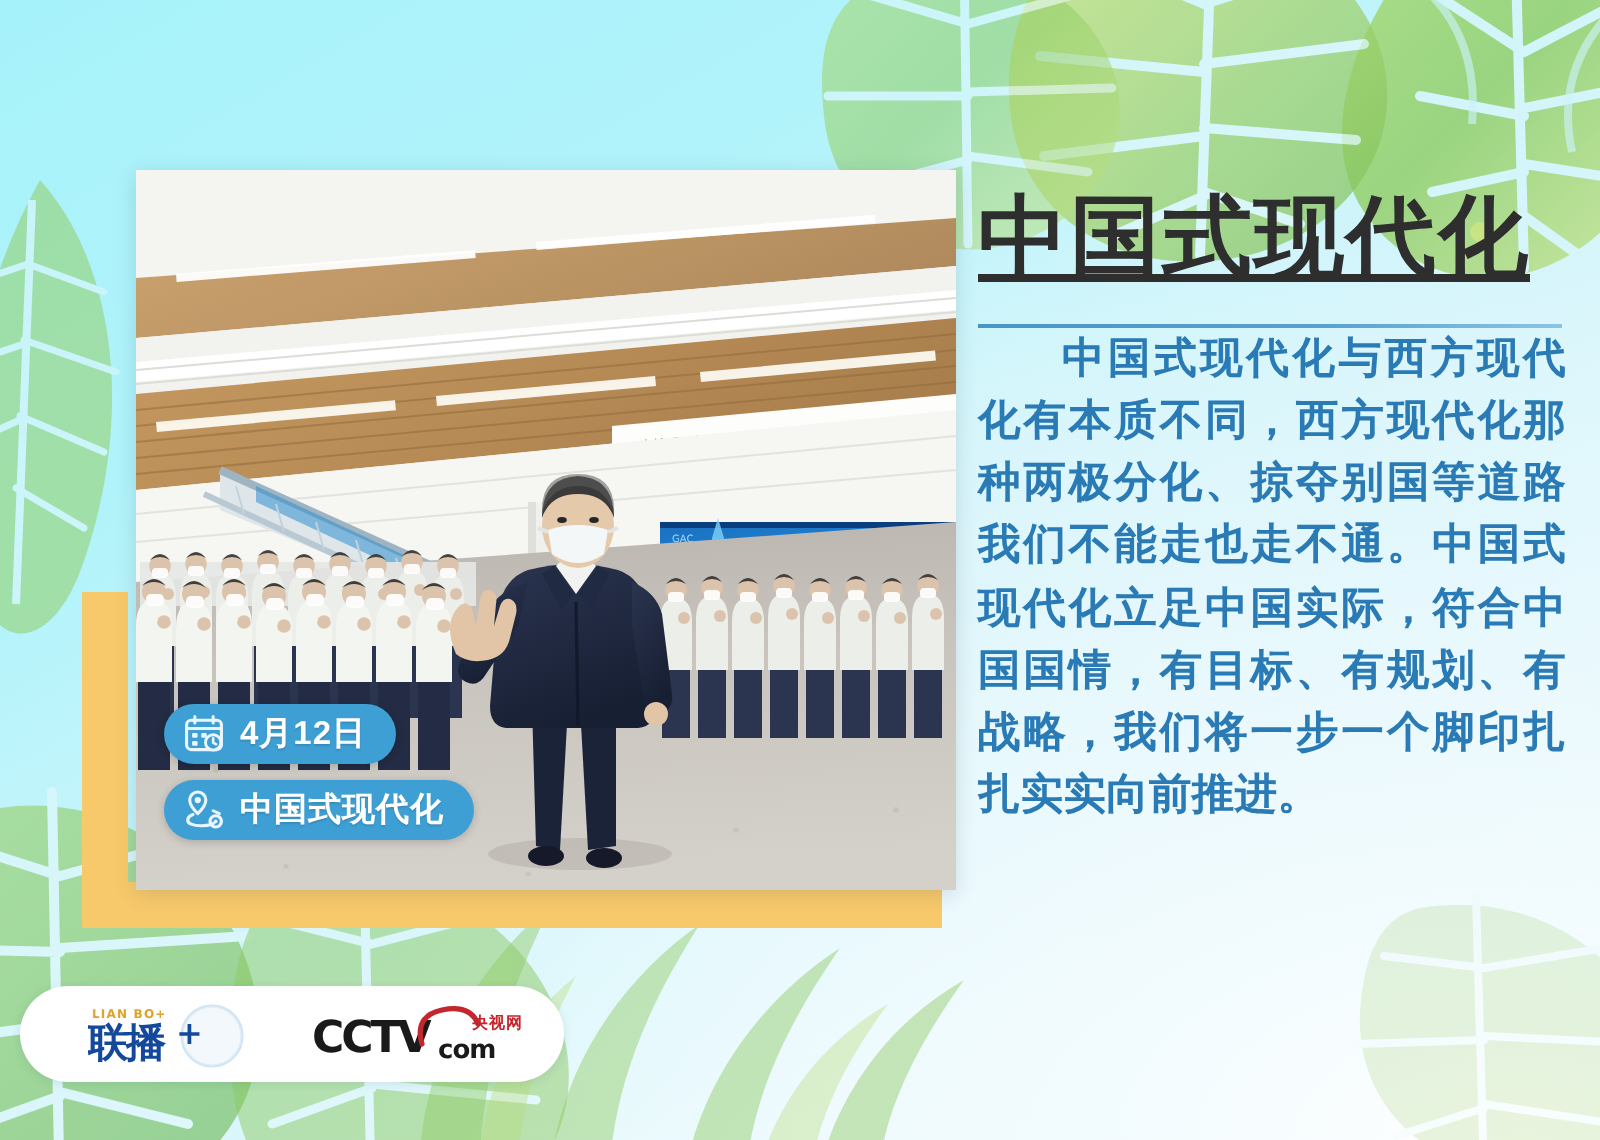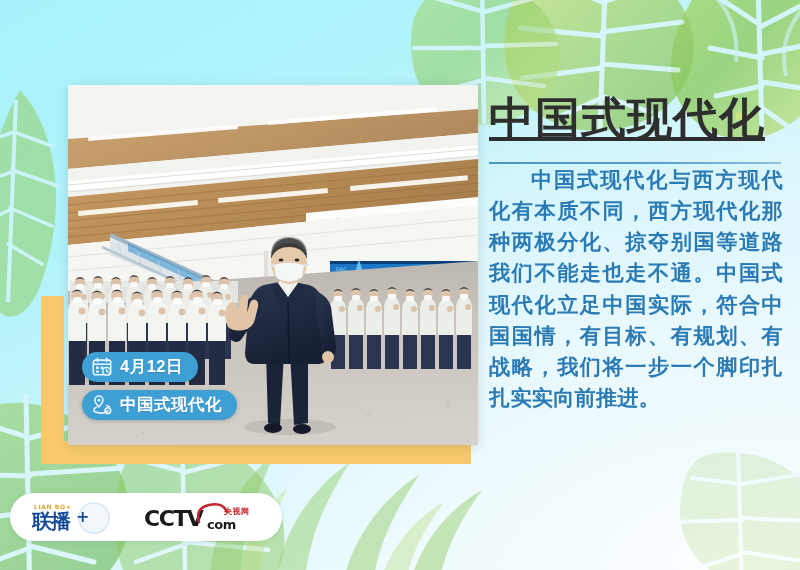--- a/index.html
+++ b/index.html
@@ -68,21 +68,21 @@
     text-align:justify; text-justify:inter-character;
   }
 
   
   #footer-bar {
     position:absolute; left:10px; top:493px; width:272px; height:48px;
     background:#ffffff; border-radius:24px; z-index:7;
     display:flex; align-items:center;
     box-shadow:0 1px 5px rgba(40,80,100,.12);
   }
-  #logo-lianbo { margin-left:22px; width:86px; height:34px; position:relative;text-align:right; }
+  #logo-lianbo { margin-left:34px; width:86px; height:34px; position:relative;text-align:right; }
   #logo-cctv   { margin-left:26px; width:108px; height:30px; }
 </style>
 </head>
 <body>
 
 <div id="bg">
   <div class="bg-grad"></div>
 
   <div class="leaf-layer">
 

